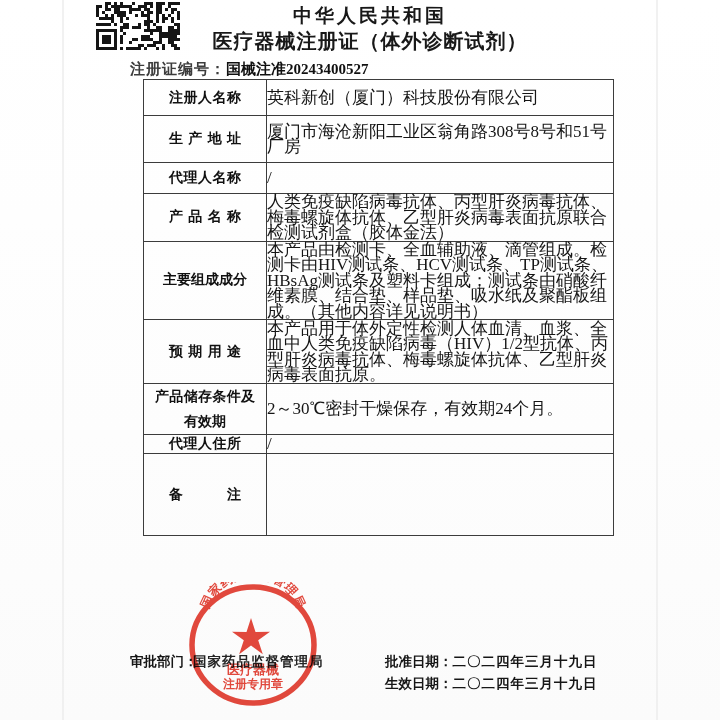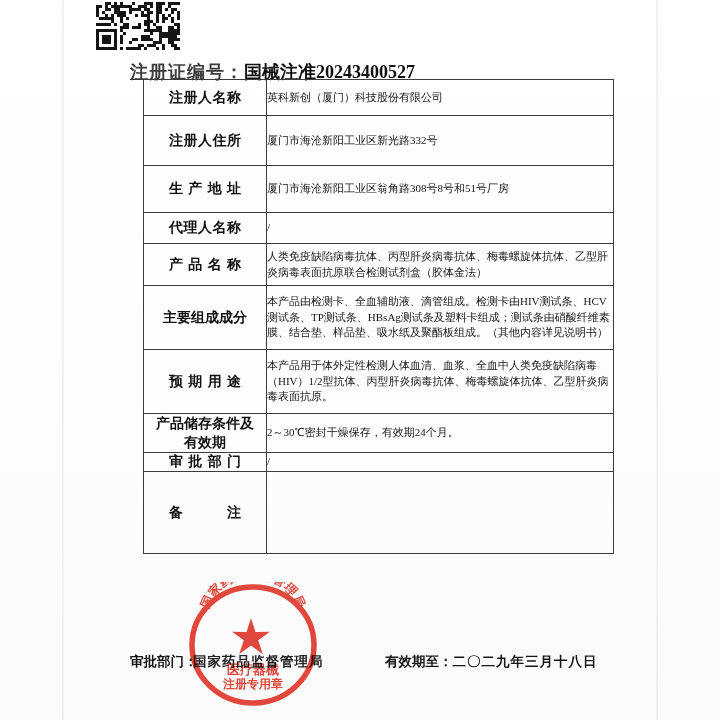--- a/index.html
+++ b/index.html
@@ -7,32 +7,32 @@
   .page{position:relative;width:720px;height:720px;background:linear-gradient(180deg,#ffffff 0%,#fdfdfd 60%,#fbfbfb 100%);overflow:hidden;color:#1c1c1c;}
   .edge{position:absolute;top:0;bottom:0;width:2px;background:#ededed;opacity:.8;}
   .edge.left{left:62px;}
   .edge.right{left:656px;}
 
   
   .qr{position:absolute;left:96px;top:2px;}
   .header{position:absolute;left:20px;top:4px;width:700px;text-align:center;font-family:"Liberation Sans", sans-serif;color:#181818;}
   .title1{font-size:19px;font-weight:700;letter-spacing:3px;line-height:24px;}
   .title2{font-size:20px;font-weight:700;letter-spacing:1px;line-height:26px;}
-  .regno{position:absolute;left:130px;top:60px;font-size:18px;text-decoration:underline;}
+  .regno{position:absolute;left:130px;top:60px;font-size:15px;}
   .regno .rl{color:#3c3c3c;font-weight:600;letter-spacing:1px;}
   .regno .rv{color:#101010;font-weight:700;}
 
   
   table.cert{position:absolute;left:125px;top:79px;width:468px;border-collapse:collapse;table-layout:fixed;margin-left:18px;}
   table.cert td{border:1px solid #3c3c3c;vertical-align:middle;padding:0;}
   td.lbl{width:122px;text-align:center;font-family:"Liberation Sans", sans-serif;font-weight:700;font-size:14px;color:#111;}
   td.lbl .lt{display:inline-block;width:72px;text-align:justify;text-align-last:justify;}
   td.lbl .lt.wide{width:auto;text-align:right;text-align-last:center;}
-  td.lbl .lt.twoline{width:100px;text-align:center;text-align-last:center;line-height:19px;}
-  td.val{width:346px;font-size:11px;line-height:15.5px;padding:2px 4px 2px 6px;color:#151515;}
+  td.lbl .lt.twoline{width:100px;text-align-last:center;line-height:25px;}
+  td.val{width:346px;font-size:17px;line-height:15.5px;padding:2px 4px 2px 6px;color:#151515;}
   .r1 td{height:35px}.r2 td{height:49px}.r3 td{height:46px}.r4 td{height:30px}
   .r5 td{height:29px}.r6 td{height:41px}.r7 td{height:32px}.r8 td{height:63px}
   .r9 td{height:63px}.r10 td{height:36px}.r11 td{height:17px}.r12 td{height:16px}
   .r13 td{height:81px}
 
   
   .dept{position:absolute;left:130px;top:653px;font-size:13.5px;font-weight:700;color:#161616;}
   .deptval{position:absolute;left:193px;top:653px;font-size:13.5px;font-weight:600;color:#242424;letter-spacing:1px;}
   .dates{position:absolute;left:385px;top:651px;font-size:13.5px;line-height:21.5px;color:#161616;}
   .dates .dl{font-weight:700;}
@@ -239,35 +239,35 @@
       <rect x="48" y="45" width="3" height="3" fill="#151515"></rect>
       <rect x="60" y="45" width="3" height="3" fill="#151515"></rect>
       <rect x="66" y="45" width="3" height="3" fill="#151515"></rect>
       <rect x="78" y="45" width="3" height="3" fill="#151515"></rect>
       <rect x="81" y="45" width="3" height="3" fill="#151515"></rect>
       <rect x="0" y="27" width="21" height="21" fill="#151515"></rect>
       <rect x="3" y="30" width="15" height="15" fill="#ffffff"></rect>
       <rect x="6" y="33" width="9" height="9" fill="#151515"></rect>
     </svg>
 
+  <div class="header">
+    <div class="title1">中华人民共和国</div>
+    <div class="title2">医疗器械注册证（体外诊断试剂）</div>
+  </div>
 
   <div class="regno">
     <span class="rl">注册证编号：</span><span class="rv">国械注准20243400527</span>
   </div>
 
   <table class="cert">
     <tbody>
         <tr class="r1">
       <td class="lbl"><span class="lt">注册人名称</span></td>
       <td class="val"><span>英科新创（厦门）科技股份有限公司</span></td>
     </tr>
-    <tr class="r2">
-      <td class="lbl"><span class="lt">注册人住所</span></td>
-      <td class="val"><span>厦门市海沧新阳工业区新光路332号</span></td>
-    </tr>
     <tr class="r3">
       <td class="lbl"><span class="lt">生产地址</span></td>
       <td class="val"><span>厦门市海沧新阳工业区翁角路308号8号和51号厂房</span></td>
     </tr>
     <tr class="r4">
       <td class="lbl"><span class="lt">代理人名称</span></td>
       <td class="val"><span>/</span></td>
     </tr>
     <tr class="r6">
       <td class="lbl"><span class="lt">产品名称</span></td>
@@ -279,35 +279,36 @@
     </tr>
     <tr class="r9">
       <td class="lbl"><span class="lt">预期用途</span></td>
       <td class="val"><span>本产品用于体外定性检测人体血清、血浆、全血中人类免疫缺陷病毒（HIV）1/2型抗体、丙型肝炎病毒抗体、梅毒螺旋体抗体、乙型肝炎病毒表面抗原。</span></td>
     </tr>
     <tr class="r10">
       <td class="lbl"><span class="lt twoline">产品储存条件及有效期</span></td>
       <td class="val"><span>2～30℃密封干燥保存，有效期24个月。</span></td>
     </tr>
     <tr class="r12">
-      <td class="lbl"><span class="lt">审批部门</span></td>
+      <td class="lbl"><span class="lt">代理人住所</span></td>
       <td class="val"><span>/</span></td>
     </tr>
     <tr class="r13">
       <td class="lbl"><span class="lt">备　注</span></td>
       <td class="val"><span></span></td>
     </tr>
   </tbody>
     </table>
 
   <div class="dept">审批部门：</div>
   <div class="deptval">国家药品监督管理局</div>
 
   <div class="dates">
-    <div><span class="dl">有效期至：</span><span class="dv">二〇二九年三月十八日</span></div>
+    <div><span class="dl">批准日期：</span><span class="dv">二〇二四年三月十九日</span></div>
+    <div><span class="dl">生效日期：</span><span class="dv">二〇二四年三月十九日</span></div>
   </div>
 
   <svg class="seal" viewBox="0 0 132 126">
     <defs>
       <path id="ringPath" d="M 21.6,49.9 A 46,43 0 1 1 110.4,49.9" fill="none"></path>
     </defs>
     <ellipse cx="66" cy="63" rx="61" ry="58" fill="none" stroke="#e23b2e" stroke-width="5.5"></ellipse>
     <text font-size="12.5" letter-spacing="0.5" fill="#e23b2e">
       <textPath href="#ringPath" startOffset="50%" text-anchor="middle">国家药品监督管理局</textPath>
     </text>

